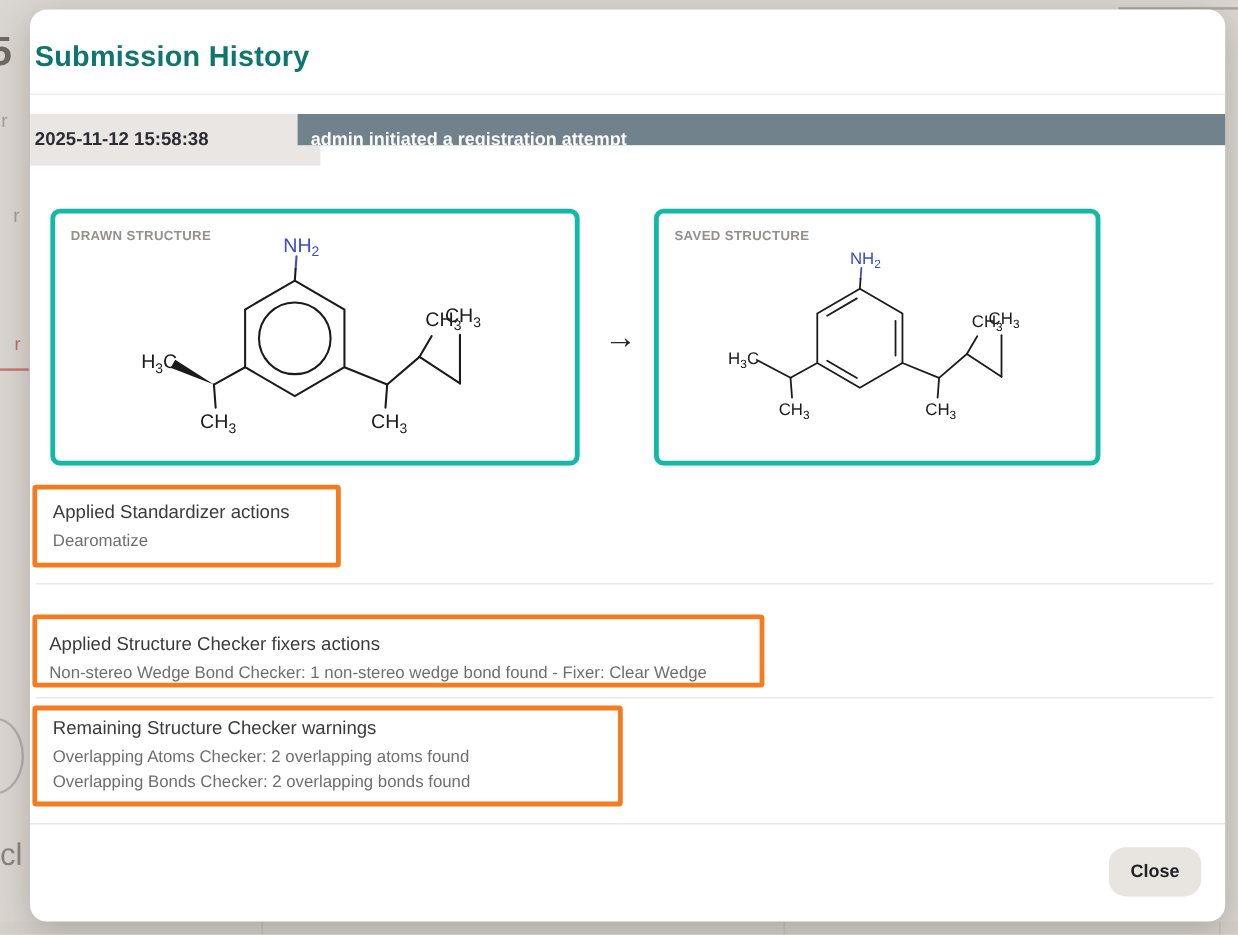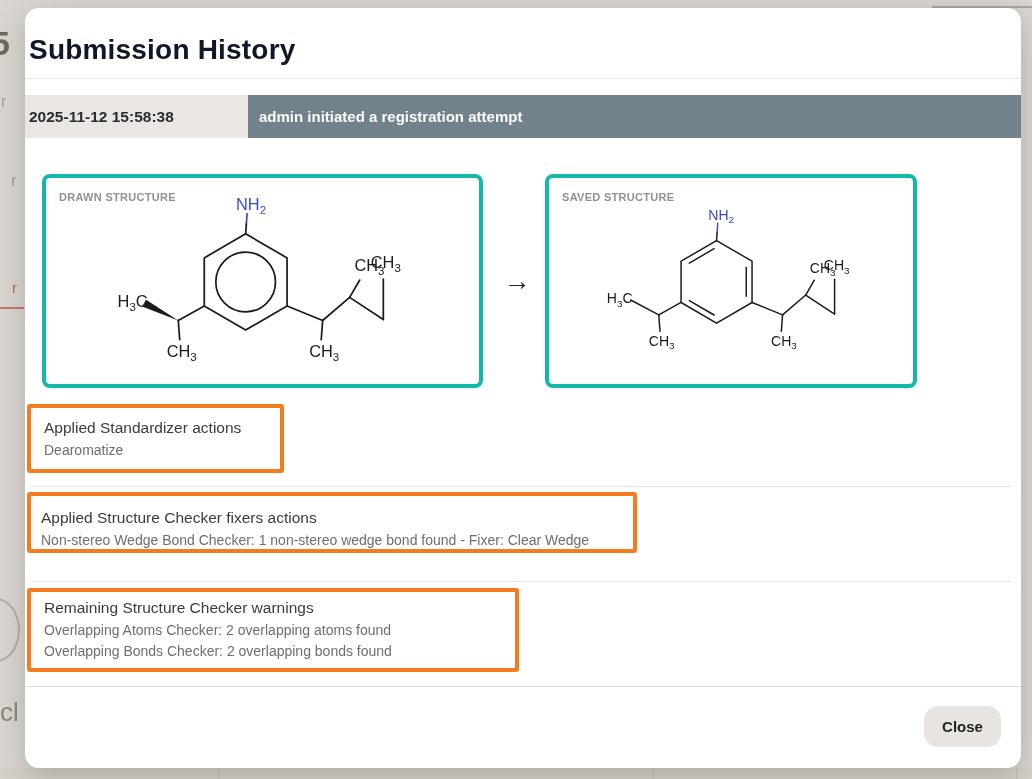--- a/index.html
+++ b/index.html
@@ -26,33 +26,33 @@
   .bg-bottomstrip .v1 { left:218px; } .bg-bottomstrip .v2 { left:653px; } .bg-bottomstrip .v3 { left:1016px; }
 
   
   .modal {
     position:absolute; left:25px; top:8px; width:996px; height:760px;
     background:#ffffff; border-radius:14px; z-index:5;
     box-shadow:0 8px 30px rgba(70,62,54,.28);
   }
   .modal-title {
     position:absolute; left:4px; top:26px; margin:0;
-    font-size:28px; font-weight:800; color:#0f172a; letter-spacing:.2px;
+    font-size:24px; font-weight:800; color:#0f766e; letter-spacing:.2px;
   }
   .header-divider { position:absolute; left:0; right:0; top:70px; height:1px; background:#f0e9e3; }
 
   
   .history-row { position:absolute; left:0; top:87px; right:0; height:43px; }
   .timestamp-cell {
     position:absolute; left:0; top:0; width:242px; height:43px;
     background:#e9e6e3; color:#2c2c33; font-size:15.5px; font-weight:700;
     line-height:43px; padding-left:4px; white-space:nowrap;
   }
   .event-cell {
-    position:absolute; left:223px; right:0; top:0; height:43px;
+    position:absolute; left:223px; right:0; top:0; height:26px;
     background:#72828d; color:#fbfbfb; font-size:15px; font-weight:600;
     line-height:43px; padding-left:11px; white-space:nowrap; overflow:hidden;
   }
 
   
   .structure-panel {
     position:absolute; top:166px; height:214px; background:#fff;
     border:4px solid #14b8a6; border-radius:8px;
     box-shadow:0 1px 4px rgba(0,0,0,.07);
   }
@@ -67,21 +67,21 @@
     position:absolute; left:474px; top:255px; width:36px; text-align:center;
     font-size:27px; color:#25252a; line-height:36px;
   }
 
   
   .section-box {
     position:absolute; border:4px solid #f57b1f; border-radius:3px;
     background:#fff; padding:11px 13px;
   }
   .box-standardizer { left:2px; top:396px; width:257px; height:69px; }
-  .box-fixers       { left:2px; top:484px; width:610px; height:61px; padding-top:13px;padding-left:10px; }
+  .box-fixers       { left:2px; top:504px; width:610px; height:61px; padding-top:13px;padding-left:10px; }
   .box-warnings     { left:2px; top:580px; width:492px; height:84px; padding-top:7px; }
   .section-title { font-size:15.5px; color:#3b3b3b; margin:0 0 3px 0; }
   .section-line  { font-size:14px; color:#6e6e6e; line-height:21px; }
 
   .content-divider { position:absolute; left:5px; right:10px; height:1px; background:#e7e4e0; }
   .divider-1 { top:478px; }
   .divider-2 { top:573px; }
   .footer-divider { position:absolute; left:0; right:0; top:678px; height:1px; background:#e3e0dd; }
 
   

